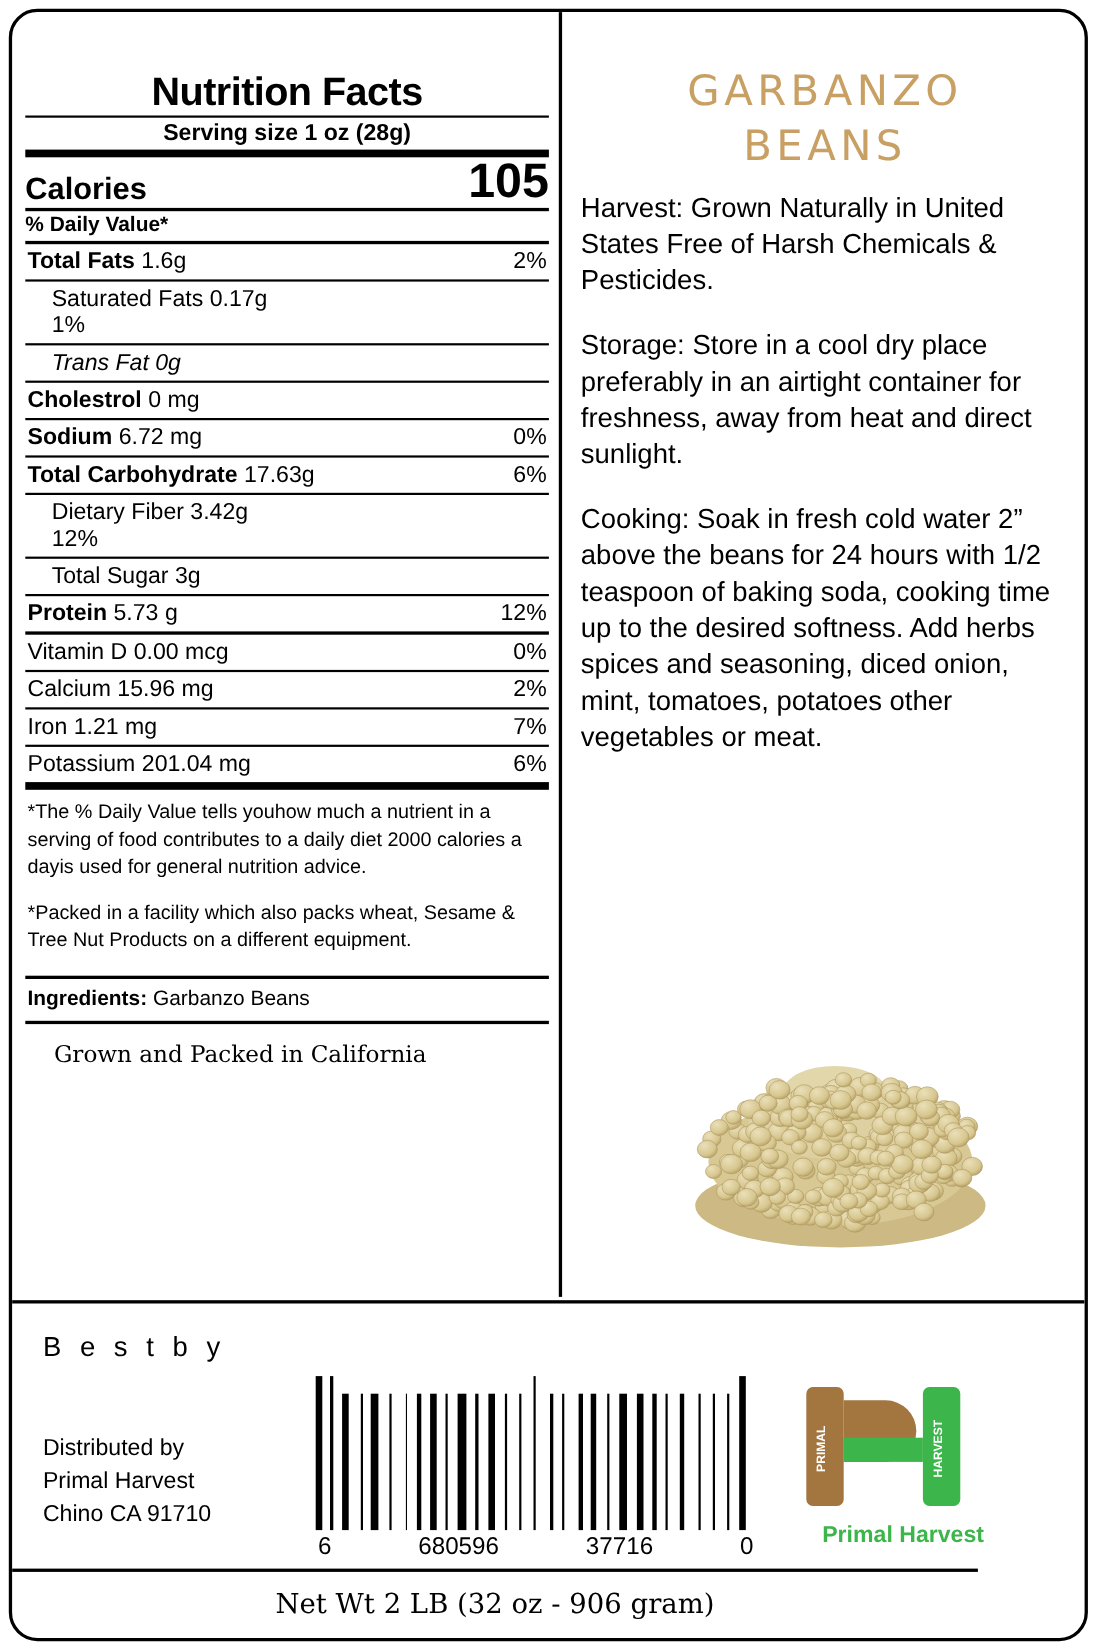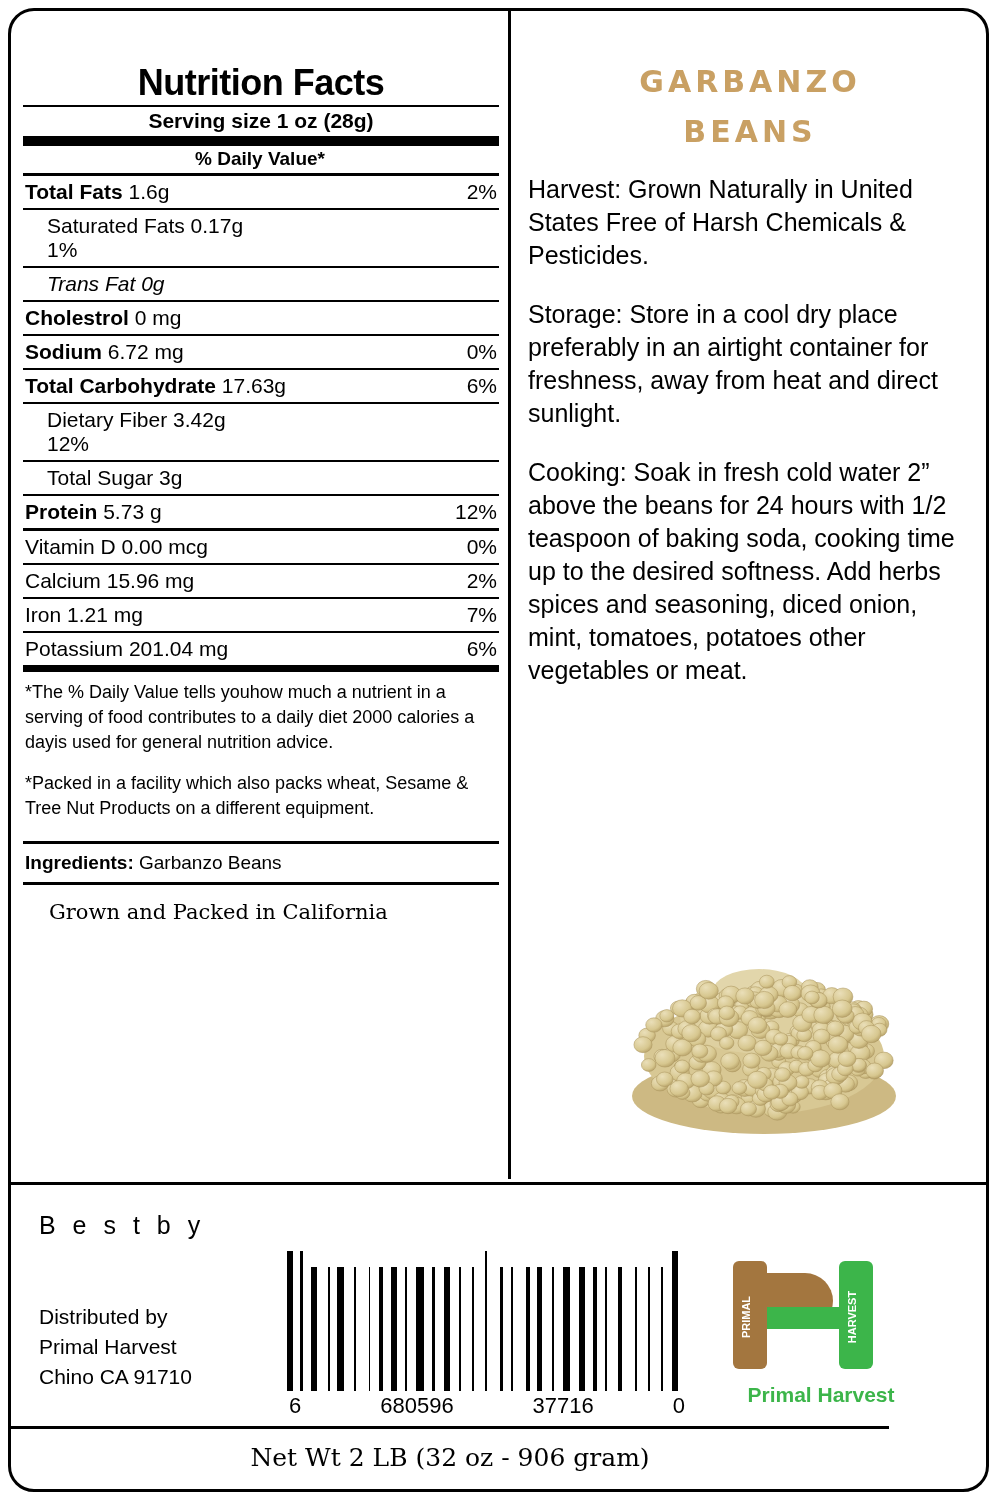--- a/index.html
+++ b/index.html
@@ -14,37 +14,37 @@
   .nf-inner{position:absolute;left:12px;top:6px;width:476px;margin-top:44px;}
   .nf-title{font-size:36px;font-weight:bold;text-align:center;letter-spacing:-0.5px;line-height:44px;}
   .rule-thin{border-top:2px solid #000;}
   .rule-med{border-top:3px solid #000;}
   .rule-black7{border-top:7px solid #000;}
   .serving{font-size:21px;font-weight:bold;text-align:center;padding:2px 0 3px 0;}
   .amount{font-size:15px;font-weight:bold;padding-top:3px;}
   .cal-row{display:flex;align-items:flex-end;justify-content:space-between;padding-bottom:2px;}
   .cal-label{font-size:28px;font-weight:bold;line-height:30px;}
   .cal-val{font-size:44px;font-weight:bold;line-height:44px;}
-  .dv-head{font-size:19px;font-weight:bold;text-align:center;padding:2px 2px 3px 0;}
+  .dv-head{font-size:19px;font-weight:bold;text-align:left;padding:2px 2px 3px 0;}
   .row{display:flex;justify-content:space-between;align-items:baseline;font-size:21px;padding:4px 2px 4px 2px;}
   .row .nm{white-space:nowrap;}
   .row b{font-weight:bold;}
   .indent{padding-left:24px;flex-direction:column;}
   .ital{font-style:italic;}
   .pct{font-weight:normal;}
   .note{font-size:18px;line-height:25px;padding:8px 2px 4px 2px;}
   .note p{margin:0 0 16px 0;}
   .ingredients{font-size:19px;padding:8px 2px;}
   .ingredients b{font-weight:bold;}
   .grown{font-family:"DejaVu Serif",serif;font-size:21px;line-height:34px;padding:10px 2px 0 26px;}
 
   
   .right{position:absolute;left:503px;top:0;width:472px;height:1168px;}
-  .brand{text-align:center;color:#c9a063;font-family:"DejaVu Sans",sans-serif;font-weight:bold;
-         font-size:30px;letter-spacing:4px;line-height:50px;padding-top:46px;}
+  .brand{text-align:center;color:#c9a063;font-family:"DejaVu Sans",sans-serif;font-weight:normal;
+         font-size:38px;letter-spacing:4px;line-height:50px;padding-top:46px;}
   .copy{font-size:25px;line-height:33px;padding:16px 22px 0 14px;}
   .copy p{margin:0 0 26px 0;}
   .beans-wrap{position:absolute;left:80px;top:925px;width:340px;height:210px;}
 
   
   .bottom{position:absolute;left:0;top:1171px;width:975px;height:307px;border-top:3px solid #000;box-sizing:border-box;}
   .bestby{font-size:25px;letter-spacing:5px;padding:26px 0 0 28px;}
   .dist{font-size:21px;line-height:30px;padding:62px 0 0 28px;}
   .barcode{position:absolute;left:276px;top:66px;width:400px;}
   .bc-bars{height:140px;display:flex;align-items:flex-end;}
@@ -61,20 +61,24 @@
 <div class="label">
 
   <div class="top">
 
     <div class="nf">
       <div class="nf-inner">
         <div class="nf-title">Nutrition Facts</div>
         <div class="rule-thin"></div>
         <div class="serving">Serving size 1 oz (28g)</div>
         <div class="rule-black7"></div>
+        <div class="cal-row">
+          <span class="cal-label">Calories</span>
+          <span class="cal-val">105</span>
+        </div>
         <div class="rule-med"></div>
         <div class="dv-head">% Daily Value*</div>
         <div class="rule-med"></div>
 
         <div class="row">
           <span class="nm"><b>Total Fats</b> <span>1.6g</span></span>
           <span class="pct">2%</span>
         </div>
         <div class="rule-thin"></div>
 

